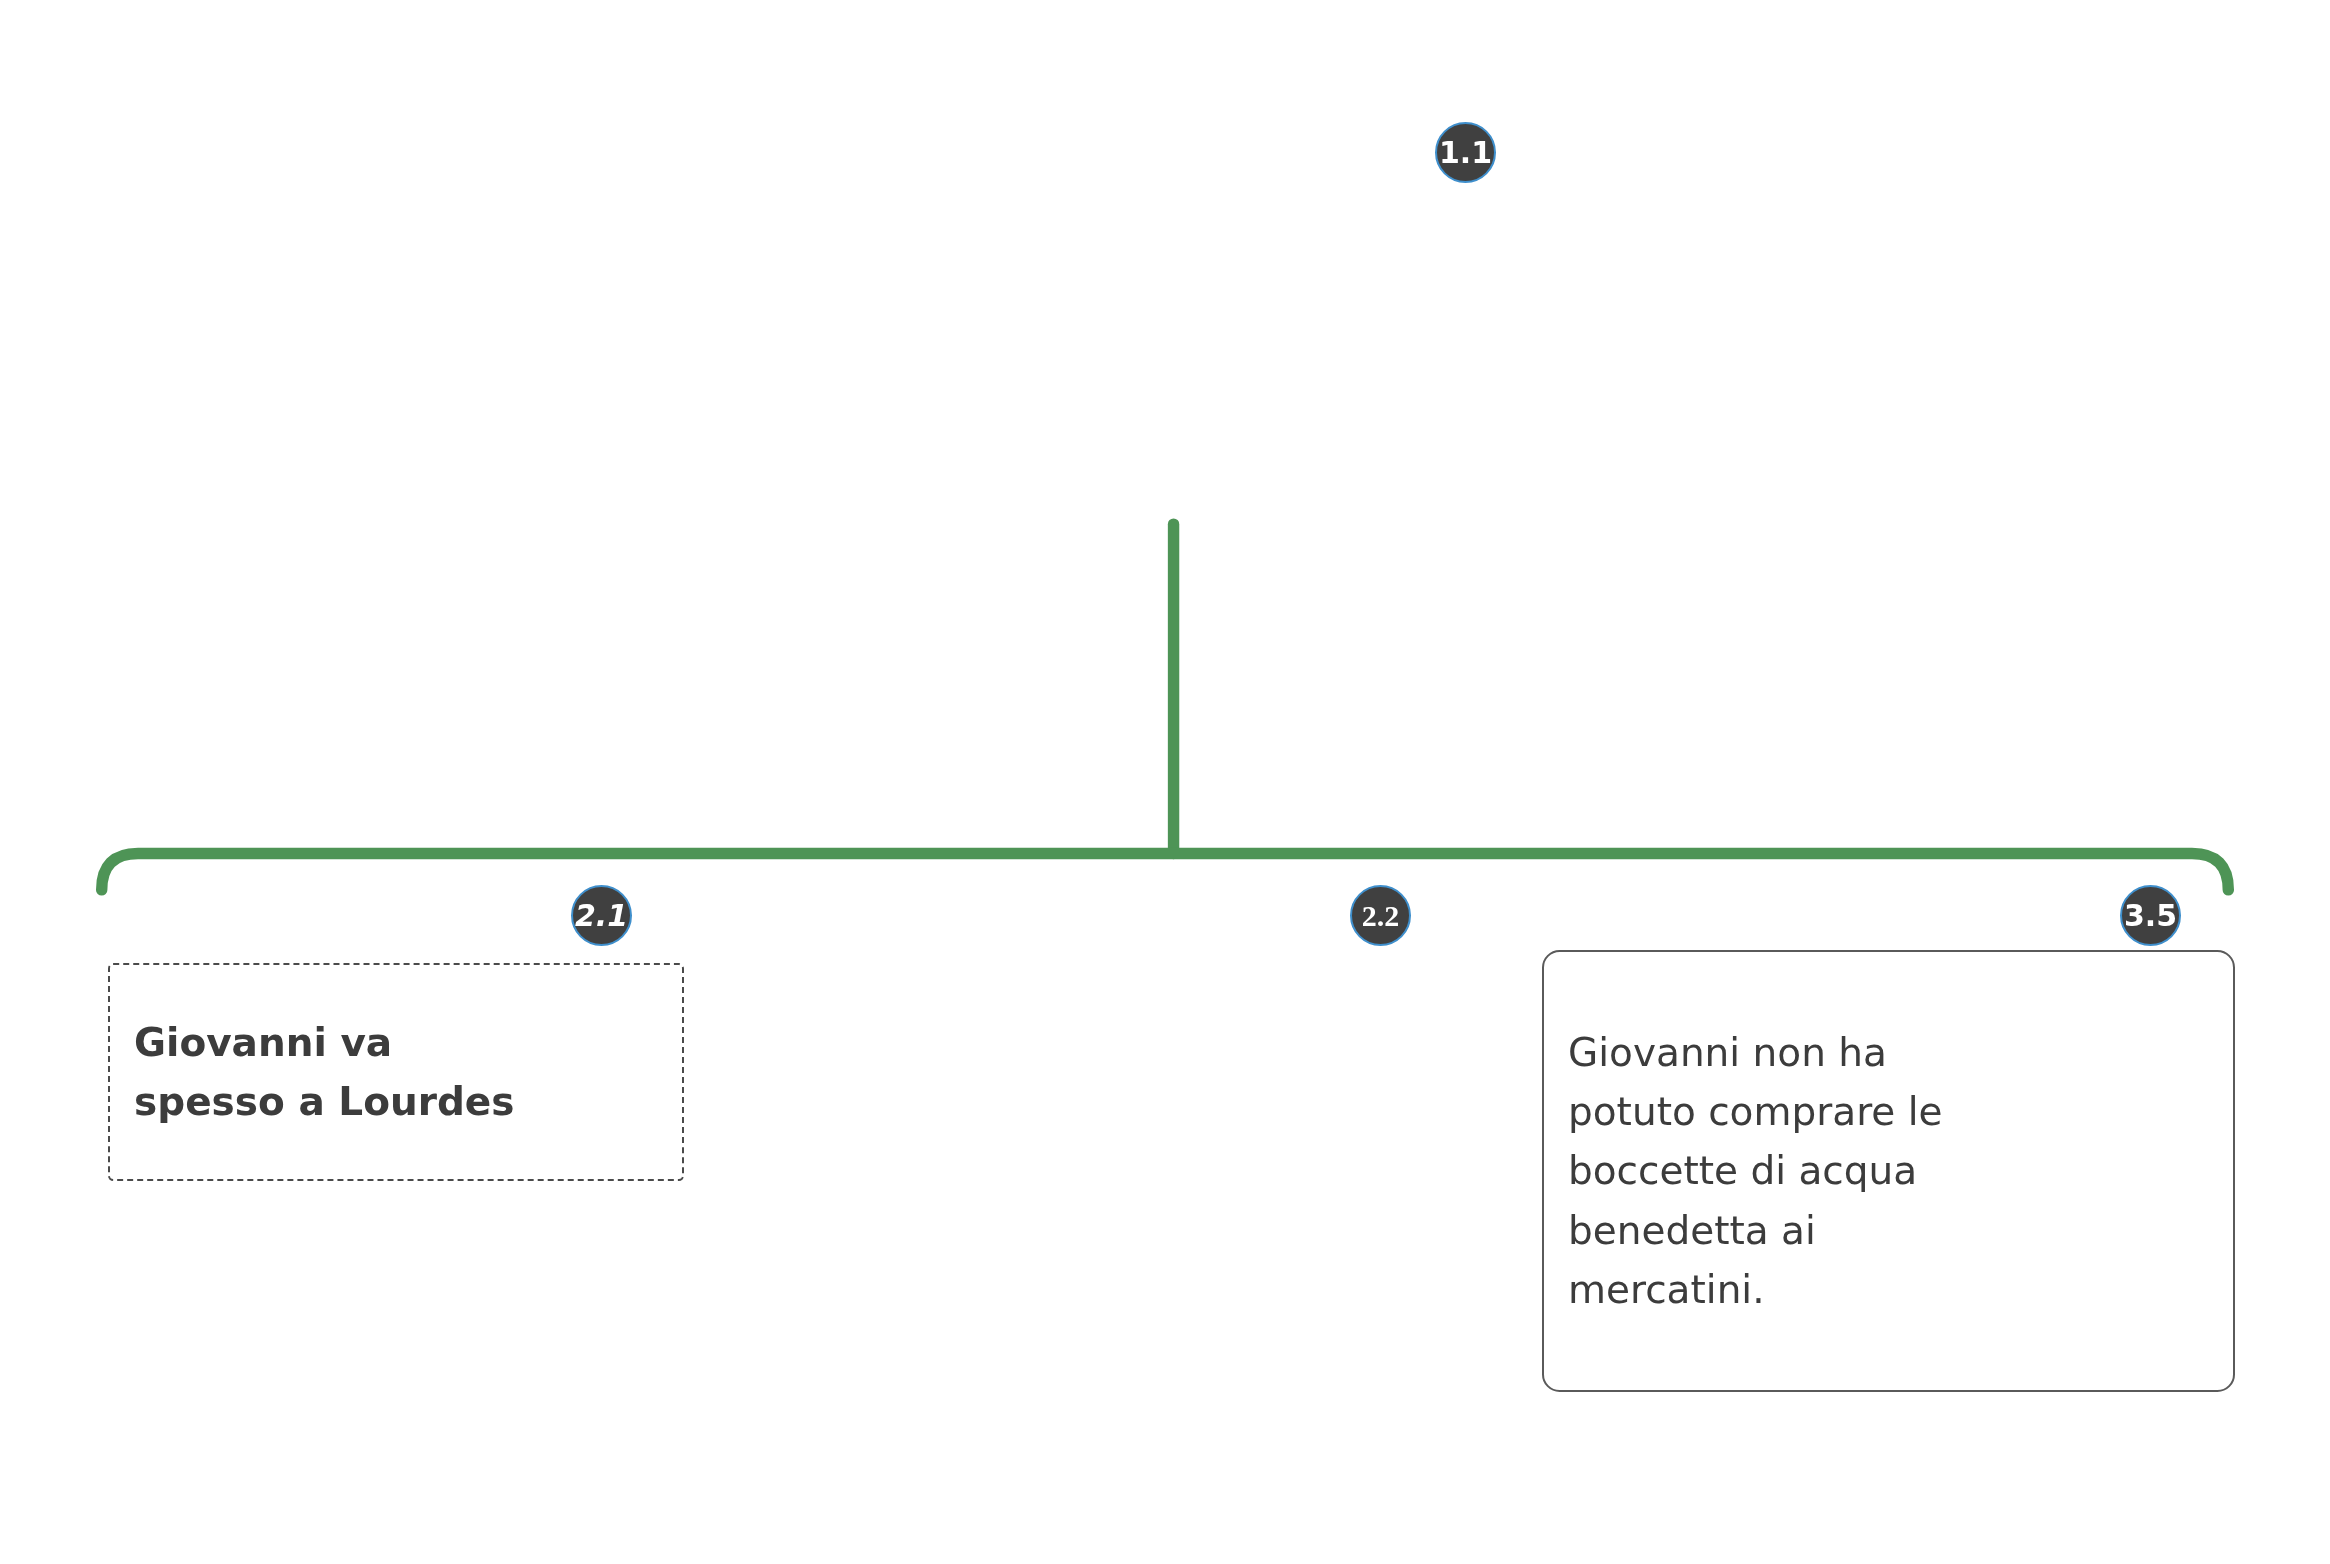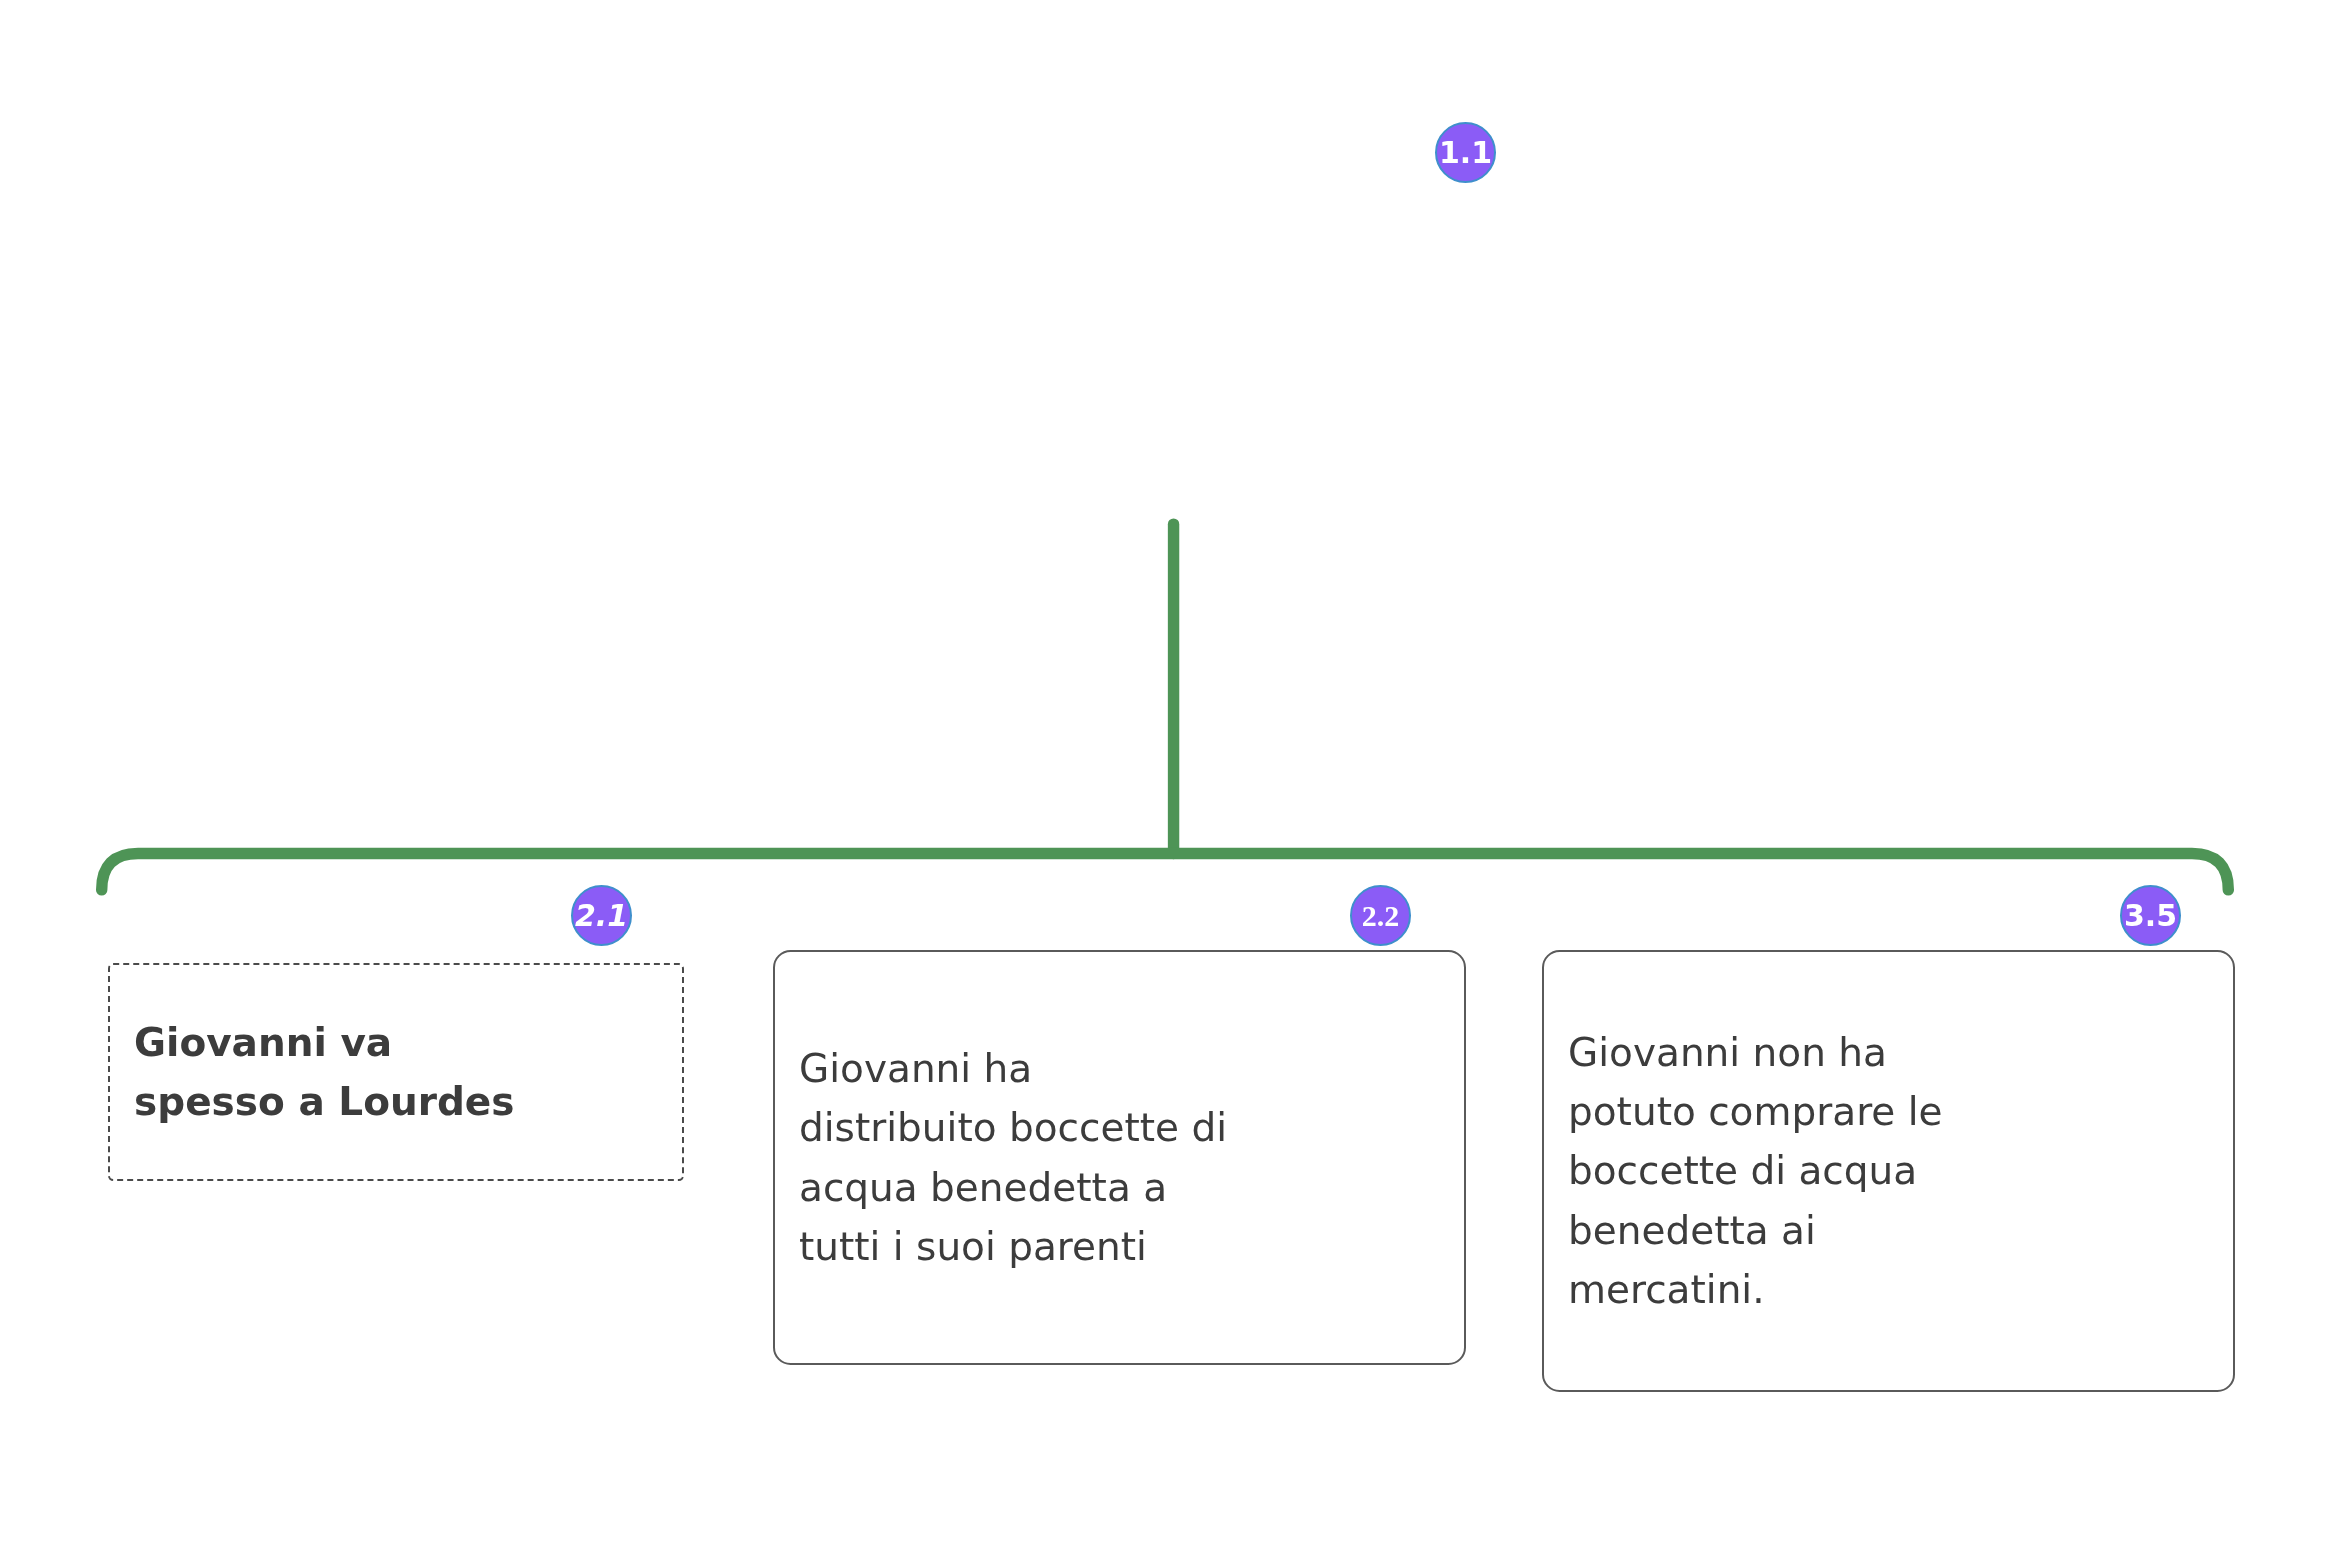--- a/index.html
+++ b/index.html
@@ -51,21 +51,21 @@
   .node.left-text .node-text {
     text-align: left;
     width: 100%;
   }
   .badge {
     position: absolute;
     box-sizing: border-box;
     width: 61px;
     height: 61px;
     border-radius: 50%;
-    background: #8b5cf6;
+    background: #404040;
     border: 2.6px solid #3f8fcc;
     color: #ffffff;
     font-size: 30px;
     font-weight: bold;
     display: flex;
     align-items: center;
     justify-content: center;
     z-index: 5;
   }
 </style>
@@ -80,26 +80,20 @@
   </svg>
 
   <div class="badge" style="left:1435px; top:122px;">1.1</div>
 
   <div class="node dashed left-text" style="left:108px; top:963px; width:576px; height:218px;">
     <div class="node-text">Giovanni va
 spesso a Lourdes</div>
   </div>
   <div class="badge" style="left:571px; top:885px;font-style:italic;">2.1</div>
 
-  <div class="node left-text" style="left:773px; top:950px; width:693px; height:415px;">
-    <div class="node-text">Giovanni ha
-distribuito boccette di
-acqua benedetta a
-tutti i suoi parenti</div>
-  </div>
   <div class="badge" style="left:1350px; top:885px;font-family:Liberation Serif, serif;">2.2</div>
 
   <div class="node left-text" style="left:1542px; top:950px; width:693px; height:442px;">
     <div class="node-text">Giovanni non ha
 potuto comprare le
 boccette di acqua
 benedetta ai
 mercatini.</div>
   </div>
   <div class="badge" style="left:2120px; top:885px;">3.5</div>

